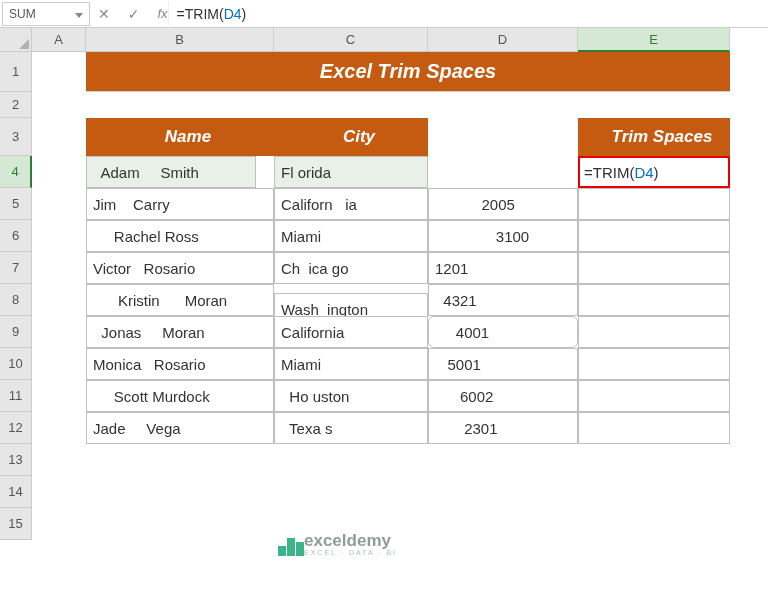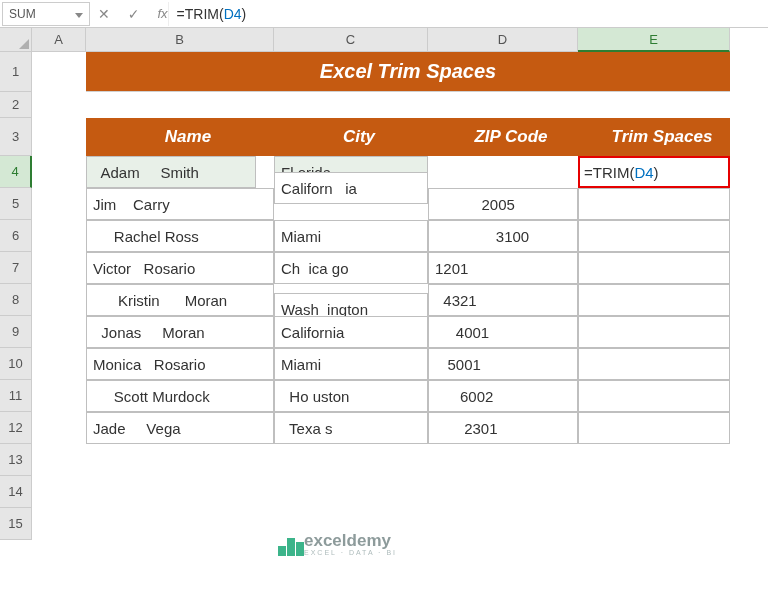--- a/index.html
+++ b/index.html
@@ -96,44 +96,43 @@
           <div class="row-h" style="height: 32px;">11</div>
           <div class="row-h" style="height: 32px;">12</div>
           <div class="row-h" style="height: 32px;">13</div>
           <div class="row-h" style="height: 32px;">14</div>
           <div class="row-h" style="height: 32px;">15</div>
         </div>
       <div class="sheet" id="sheet" style="width: 698px; height: 488px;">
           <div class="cell title-cell" style="left: 54px; top: 0px; width: 644px; height: 40px;">Excel Trim Spaces</div>
           <div class="cell hdr-cell" style="left: 54px; top: 66px; width: 188px; height: 38px;">Name</div>
           <div class="cell hdr-cell" style="left: 242px; top: 66px; width: 154px; height: 38px;">City</div>
-          <div class="cell hdr-cell" style="left: 396px; top: 66px; width: 150px; height: 38px;">ZIP Code</div>
           <div class="cell hdr-cell" style="left: 546px; top: 66px; width: 152px; height: 38px;">Trim Spaces</div>
           <div class="cell data-cell highlight-row" style="left: 54px; top: 104px; width: 170px; height: 32px;">  Adam     Smith</div>
           <div class="cell data-cell highlight-row" style="left: 242px; top: 104px; width: 154px; height: 32px;">Fl orida</div>
           <div class="cell trim-cell edit-cell" style="left: 546px; top: 104px; width: 152px; height: 32px;"><span>=TRIM(</span><span class="ref">D4</span><span>)</span></div>
           <div class="cell data-cell" style="left: 54px; top: 136px; width: 188px; height: 32px;">Jim    Carry</div>
-          <div class="cell data-cell" style="left: 242px; top: 120px; width: 154px; height: 32px;">Californ   ia</div>
+          <div class="cell data-cell" style="left: 242px; top: 136px; width: 154px; height: 32px;">Californ   ia</div>
           <div class="cell zip-cell" style="left: 396px; top: 136px; width: 150px; height: 32px; padding-left: 40px;">   2005</div>
           <div class="cell trim-cell" style="left: 546px; top: 136px; width: 152px; height: 32px;"></div>
           <div class="cell data-cell" style="left: 54px; top: 168px; width: 188px; height: 32px;">     Rachel Ross</div>
           <div class="cell data-cell" style="left: 242px; top: 168px; width: 154px; height: 32px;">Miami</div>
           <div class="cell zip-cell" style="left: 396px; top: 168px; width: 150px; height: 32px; padding-left: 46px;">     3100</div>
           <div class="cell trim-cell" style="left: 546px; top: 168px; width: 152px; height: 32px;"></div>
           <div class="cell data-cell" style="left: 54px; top: 200px; width: 188px; height: 32px;">Victor   Rosario</div>
           <div class="cell data-cell" style="left: 242px; top: 200px; width: 154px; height: 32px;">Ch  ica go</div>
           <div class="cell zip-cell" style="left: 396px; top: 200px; width: 150px; height: 32px;">1201</div>
           <div class="cell trim-cell" style="left: 546px; top: 200px; width: 152px; height: 32px;"></div>
           <div class="cell data-cell" style="left: 54px; top: 232px; width: 188px; height: 32px;">      Kristin      Moran</div>
           <div class="cell data-cell" style="left: 242px; top: 232px; width: 154px; height: 32px; margin-top: 9px;">Wash  ington</div>
           <div class="cell zip-cell" style="left: 396px; top: 232px; width: 150px; height: 32px;">  4321</div>
           <div class="cell trim-cell" style="left: 546px; top: 232px; width: 152px; height: 32px;"></div>
           <div class="cell data-cell" style="left: 54px; top: 264px; width: 188px; height: 32px;">  Jonas     Moran</div>
           <div class="cell data-cell" style="left: 242px; top: 264px; width: 154px; height: 32px;">California</div>
-          <div class="cell zip-cell" style="left: 396px; top: 264px; width: 150px; height: 32px;">     4001</div>
+          <div class="cell zip-cell" style="left: 396px; top: 264px; width: 150px; height: 32px; border-radius: 6px;">     4001</div>
           <div class="cell trim-cell" style="left: 546px; top: 264px; width: 152px; height: 32px;"></div>
           <div class="cell data-cell" style="left: 54px; top: 296px; width: 188px; height: 32px;">Monica   Rosario</div>
           <div class="cell data-cell" style="left: 242px; top: 296px; width: 154px; height: 32px;">Miami</div>
           <div class="cell zip-cell" style="left: 396px; top: 296px; width: 150px; height: 32px;">   5001</div>
           <div class="cell trim-cell" style="left: 546px; top: 296px; width: 152px; height: 32px;"></div>
           <div class="cell data-cell" style="left: 54px; top: 328px; width: 188px; height: 32px;">     Scott Murdock</div>
           <div class="cell data-cell" style="left: 242px; top: 328px; width: 154px; height: 32px;">  Ho uston</div>
           <div class="cell zip-cell" style="left: 396px; top: 328px; width: 150px; height: 32px;">      6002</div>
           <div class="cell trim-cell" style="left: 546px; top: 328px; width: 152px; height: 32px;"></div>
           <div class="cell data-cell" style="left: 54px; top: 360px; width: 188px; height: 32px;">Jade     Vega</div>

